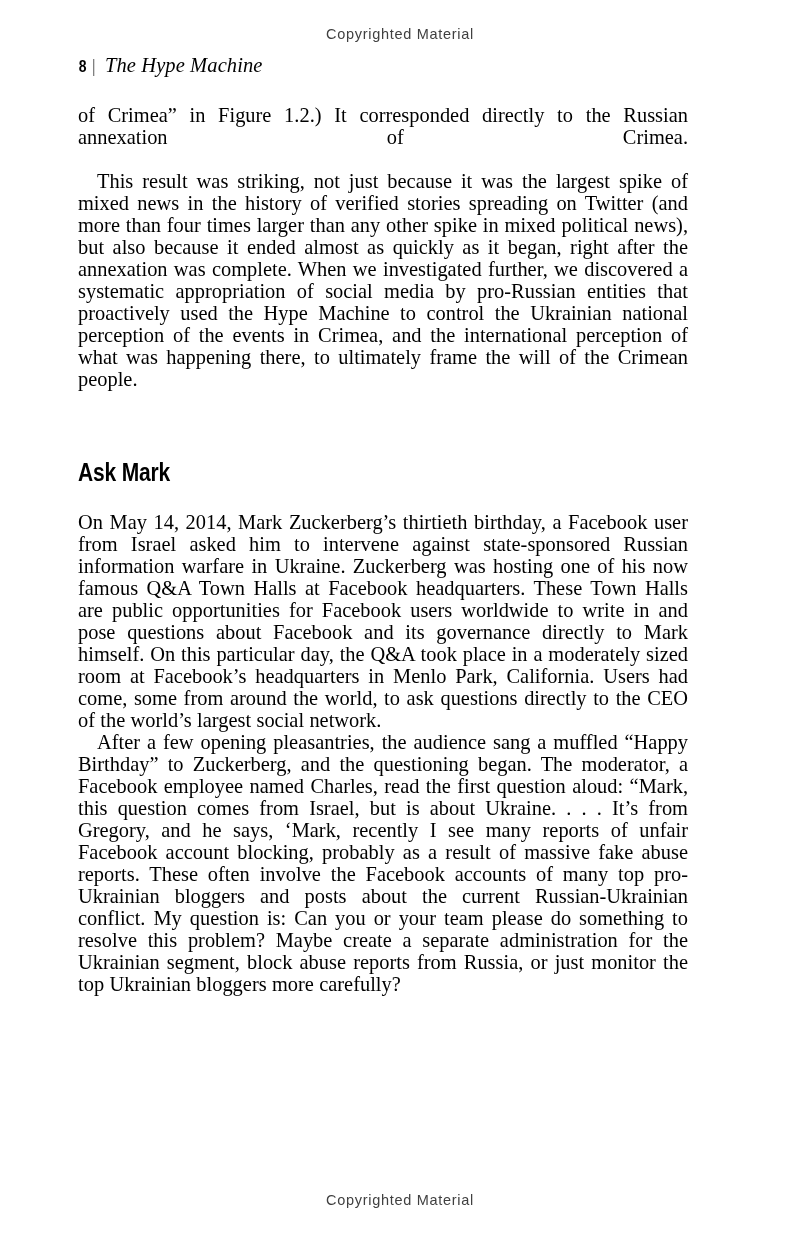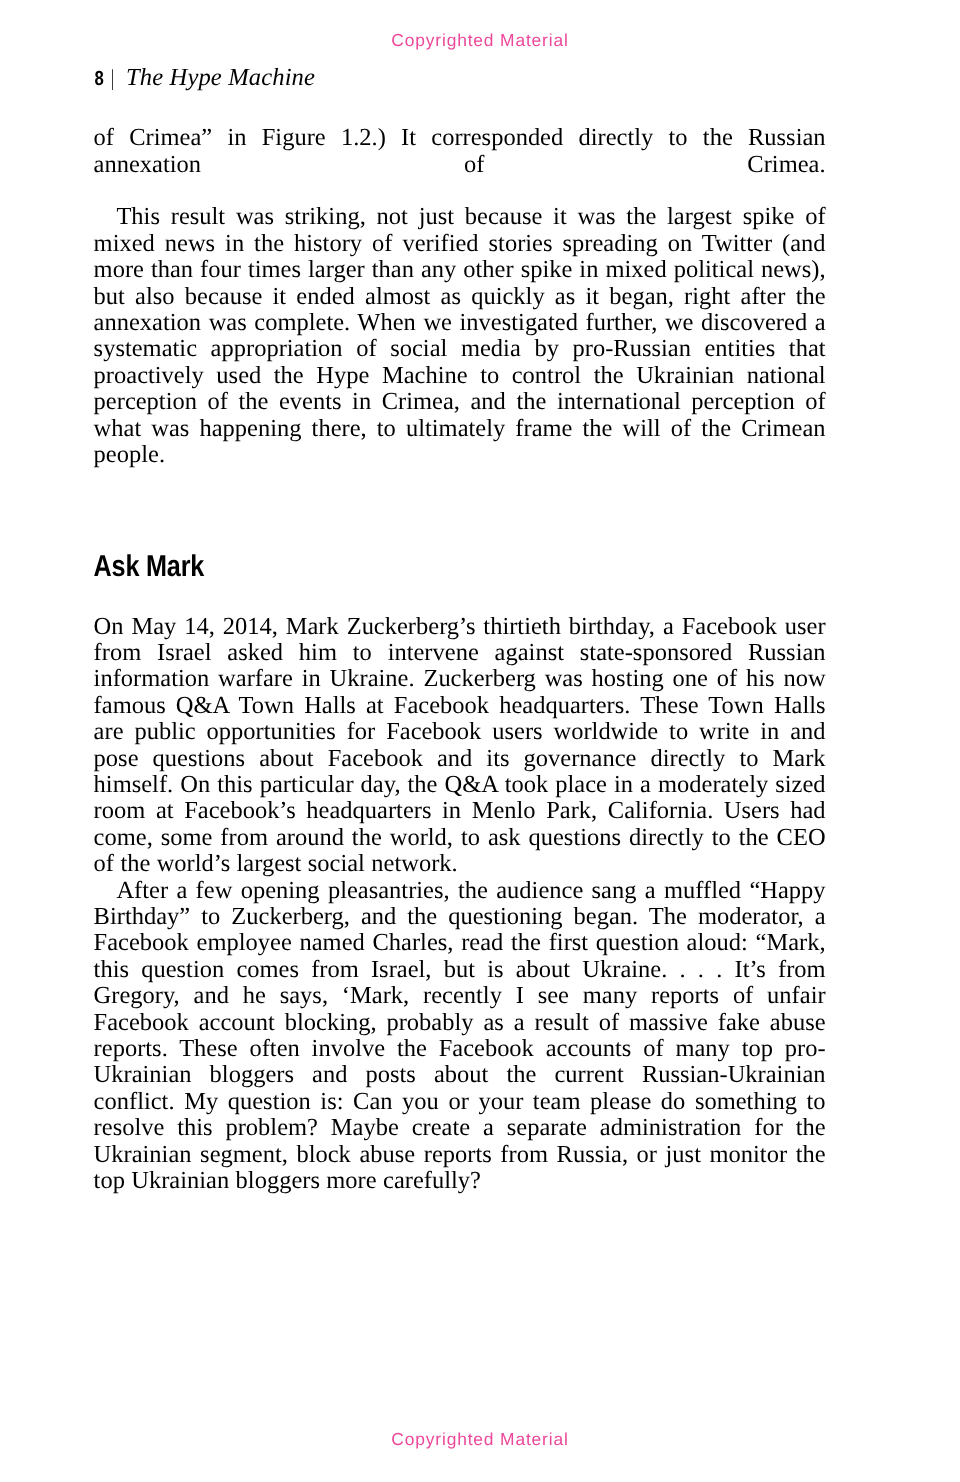--- a/index.html
+++ b/index.html
@@ -26,21 +26,21 @@
 
   
   .watermark {
     position: absolute;
     left: 0;
     width: 800px;
     text-align: center;
     font-family: "Liberation Sans", "DejaVu Sans", sans-serif;
     font-size: 14.5px;
     letter-spacing: 0.7px;
-    color: #ec4899;
+    color: #404040;
     white-space: nowrap;
   }
   .watermark-top { top: 26px; }
   .watermark-bottom { top: 1192px; }
 
   
   .running-head {
     position: absolute;
     left: 78px;
     top: 54px;

